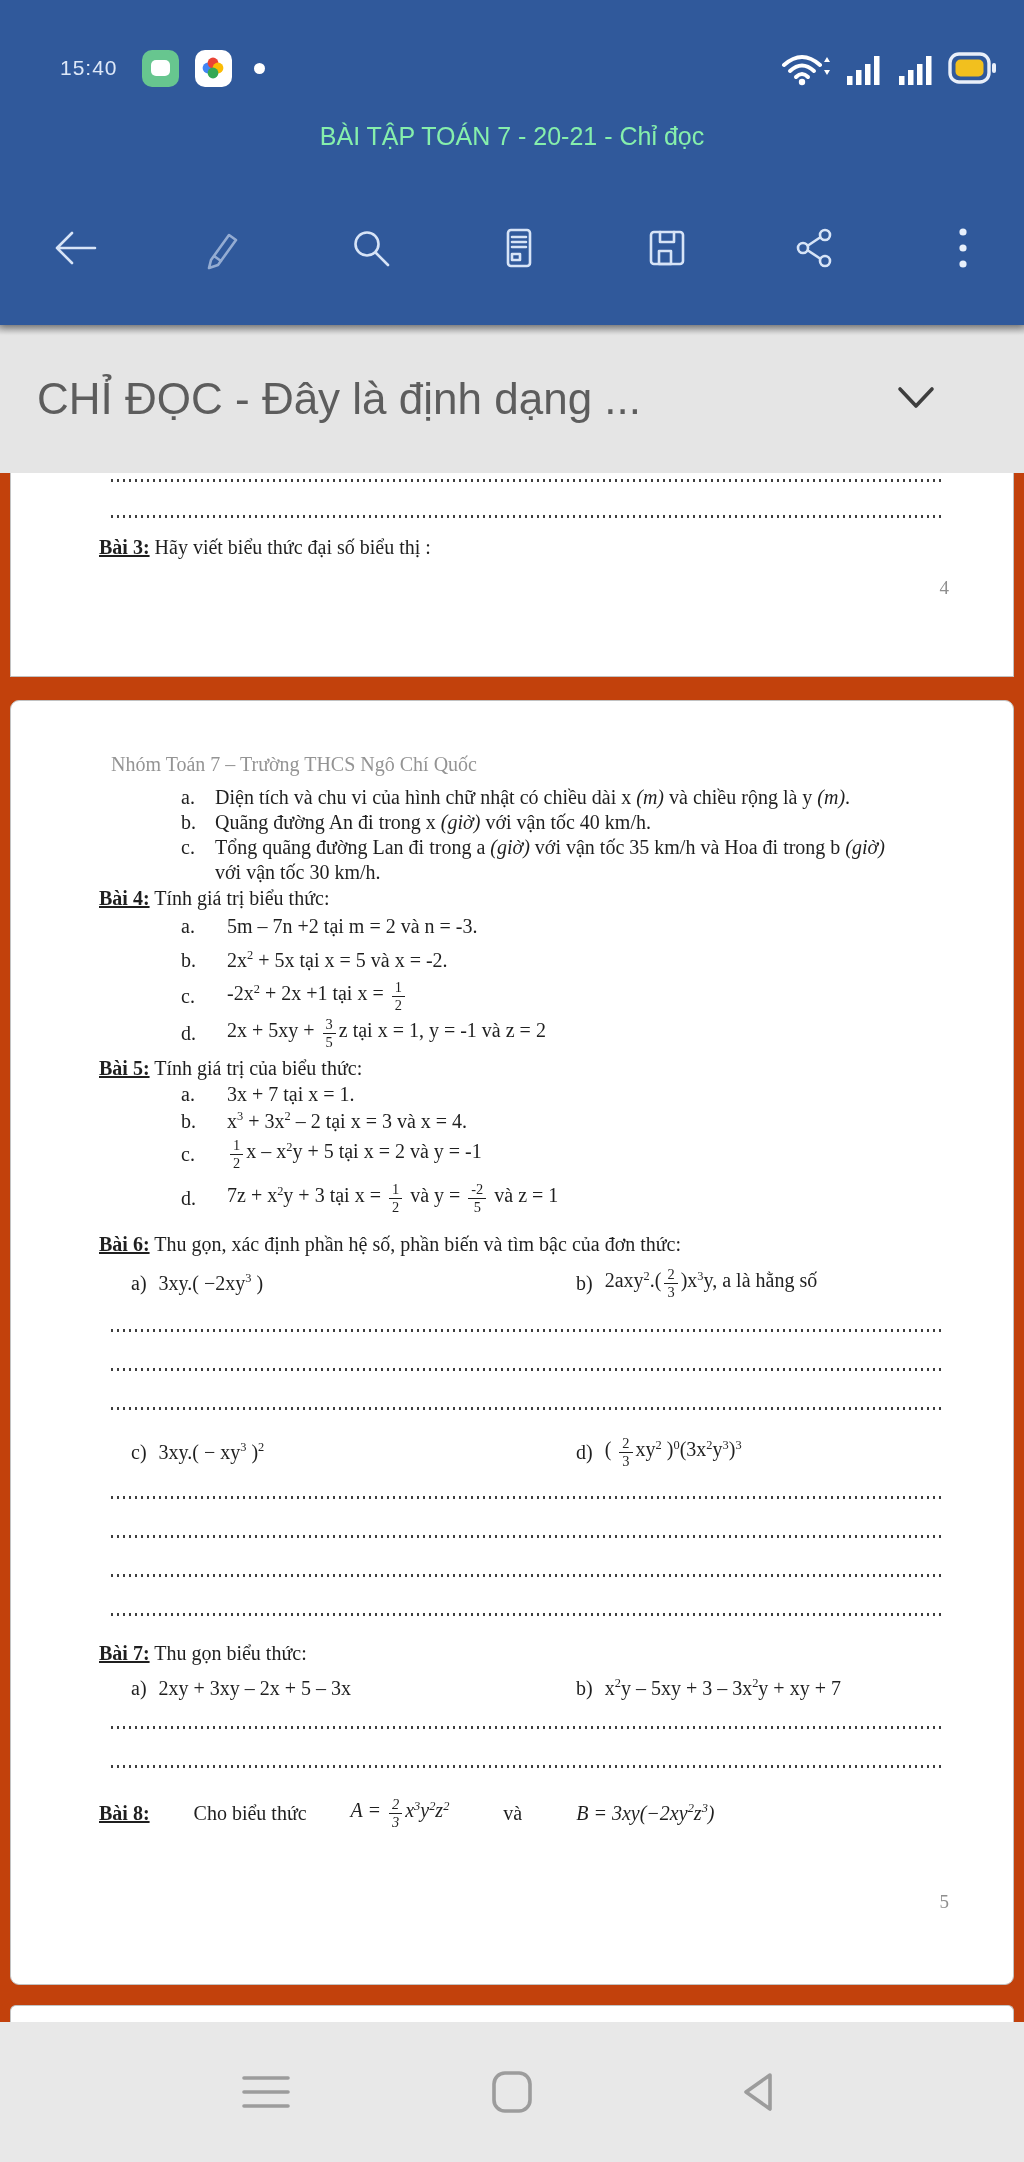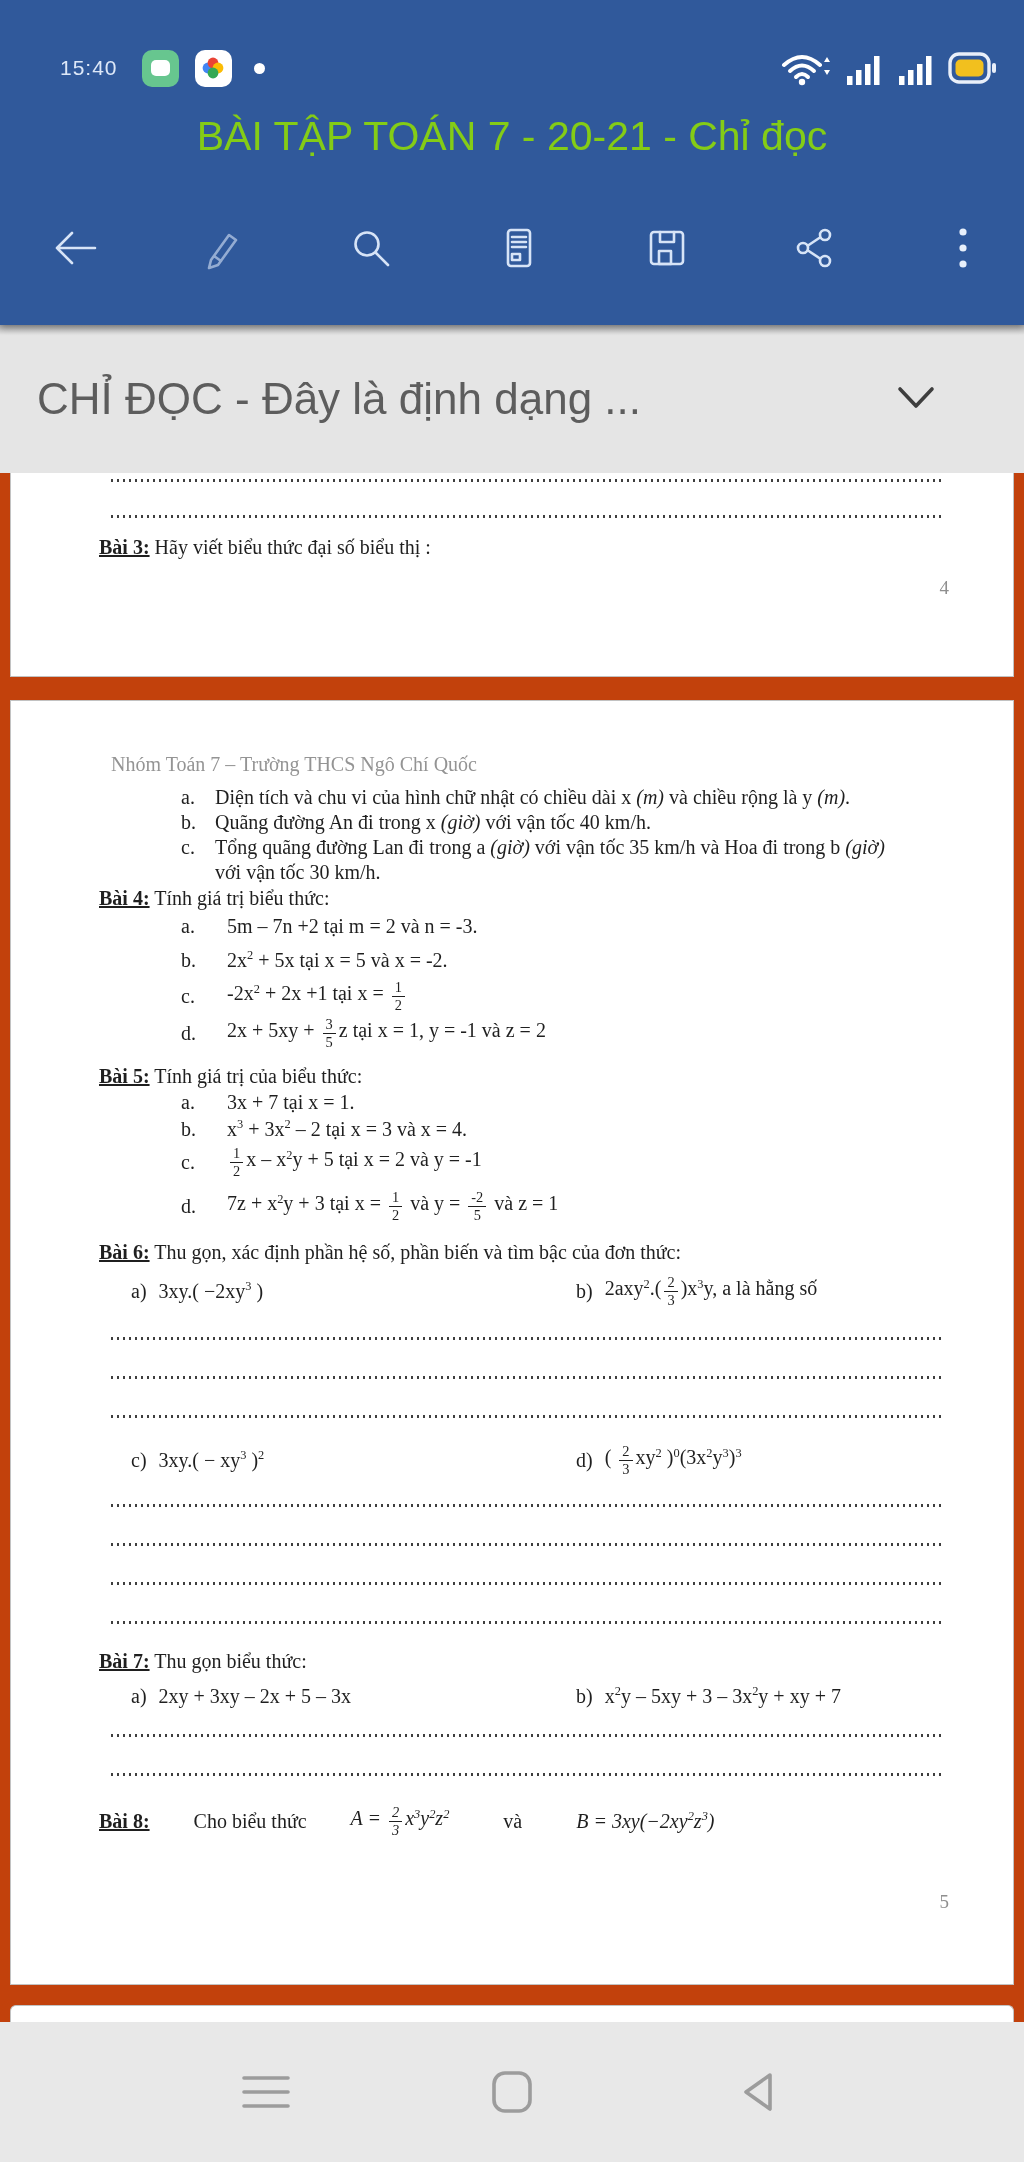--- a/index.html
+++ b/index.html
@@ -10,55 +10,55 @@
     box-shadow:0 3px 7px rgba(0,0,0,.35);z-index:5;}
   .status-row{position:absolute;top:40px;left:60px;right:26px;height:56px;display:flex;align-items:center;}
   .clock{color:#dde8f8;font-size:21px;letter-spacing:1px;}
   .notif{display:flex;align-items:center;margin-left:24px;gap:16px;}
   .st-right{margin-left:auto;display:flex;align-items:center;gap:12px;}
   .msg-ic{width:37px;height:37px;border-radius:10px;background:#67c68f;position:relative;}
   .msg-ic::after{content:"";position:absolute;left:9px;top:10px;width:19px;height:16px;background:#fff;border-radius:5px;}
   .dot-ic{width:11px;height:11px;border-radius:50%;background:#fff;margin-left:6px;}
   .photos-ic{width:37px;height:37px;border-radius:10px;background:#fff;display:flex;align-items:center;justify-content:center;}
   
-  .doc-title{position:absolute;top:112px;left:0;width:100%;text-align:center;color:#84cc16;
-    font-size:41px;line-height:48px;white-space:nowrap;}
+  .doc-title{position:absolute;top:112px;left:0;width:100%;text-align:center;color:#86efac;
+    font-size:25px;line-height:48px;white-space:nowrap;}
   
   .toolbar{position:absolute;top:203px;left:0;right:0;height:90px;display:flex;align-items:center;
     justify-content:space-between;padding:0 30px 0 44px;box-sizing:border-box;}
   .tbtn{width:62px;height:70px;display:flex;align-items:center;justify-content:center;background:none;border:none;padding:0;}
   .tbtn svg{stroke:#d7e4f7;fill:none;stroke-width:2.6;stroke-linecap:round;stroke-linejoin:round;}
   .tbtn.dim svg{opacity:.6;}
   
   .ro-bar{position:absolute;top:325px;left:0;width:1024px;height:148px;background:#e5e5e5;cursor:pointer;}
   .ro-bar::before{content:"";position:absolute;top:0;left:0;right:0;height:10px;
     background:linear-gradient(#b5b5b5,#e5e5e5);}
   .ro-label{position:absolute;left:37px;top:0;height:148px;display:flex;align-items:center;
     color:#5d5d5d;font-size:44px;white-space:nowrap;}
   .ro-chev{position:absolute;right:86px;top:60px;}
   
   .doc-area{position:absolute;top:473px;left:0;width:1024px;height:1689px;background:#c2410c;}
   .page{margin:0 10px;background:#fff;border:1px solid #c2c2c2;box-sizing:border-box;position:relative;
     font-family:"Liberation Serif",serif;color:#1f1f1f;font-size:20px;}
   .page1{height:204px;border-top:none;padding:4px 62px 0 88px;}
-  .page2{height:1285px;margin-top:23px;padding:50px 60px 0 88px;}
+  .page2{height:1285px;margin-top:23px;padding:50px 60px 0 88px;border-radius:9px;}
   .page3{height:17px;margin-top:20px;border-bottom:none;border-radius:6px 6px 0 0;}
   .dots{height:3px;margin:36px 8px 0 12px;
     background-image:repeating-linear-gradient(to right,#3e3e3e 0 2px,transparent 2px 6px);}
   .dots.gA{margin-top:24px;} .dots.gB{margin-top:22px;} .dots.p1a{margin-top:2px;} .dots.p1b{margin-top:33px;}
   .pagenum{position:absolute;right:64px;color:#8f8f8f;font-size:19px;}
   .ghead{height:26px;line-height:26px;margin-left:12px;color:#949494;}
   .bhead{height:26px;line-height:26px;}
   .blabel{font-weight:bold;text-decoration:underline;}
   .list{margin-left:82px;}
   .li{display:flex;align-items:center;}
   .mkA{width:34px;flex:none;} .mkB{width:46px;flex:none;}
   .h25{height:25px;} .h27{height:27px;} .h30{height:30px;} .h34{height:34px;} .h38{height:38px;} .h40{height:40px;} .h50{height:50px;}
   .intro{margin-top:8px;}
-  .b5{margin-top:10px;} .b6{margin-top:8px;}
+  .b5{margin-top:2px;} .b6{margin-top:8px;}
   .cols{display:flex;align-items:center;margin-top:4px;height:44px;}
   .cols.r2{margin-top:20px;} .cols.b7{margin-top:6px;height:32px;}
   .c1{margin-left:32px;width:445px;flex:none;display:flex;align-items:center;}
   .c2{display:flex;align-items:center;}
   .mk2{margin-right:12px;flex:none;}
   .b7head{margin-top:24px;}
   .bai8{margin-top:22px;height:46px;display:flex;align-items:center;gap:44px;}
   .mathit{font-style:italic;}
   .pn5{top:1190px;} .pn4{top:104px;}
   sup{font-size:.62em;vertical-align:super;line-height:0;}

